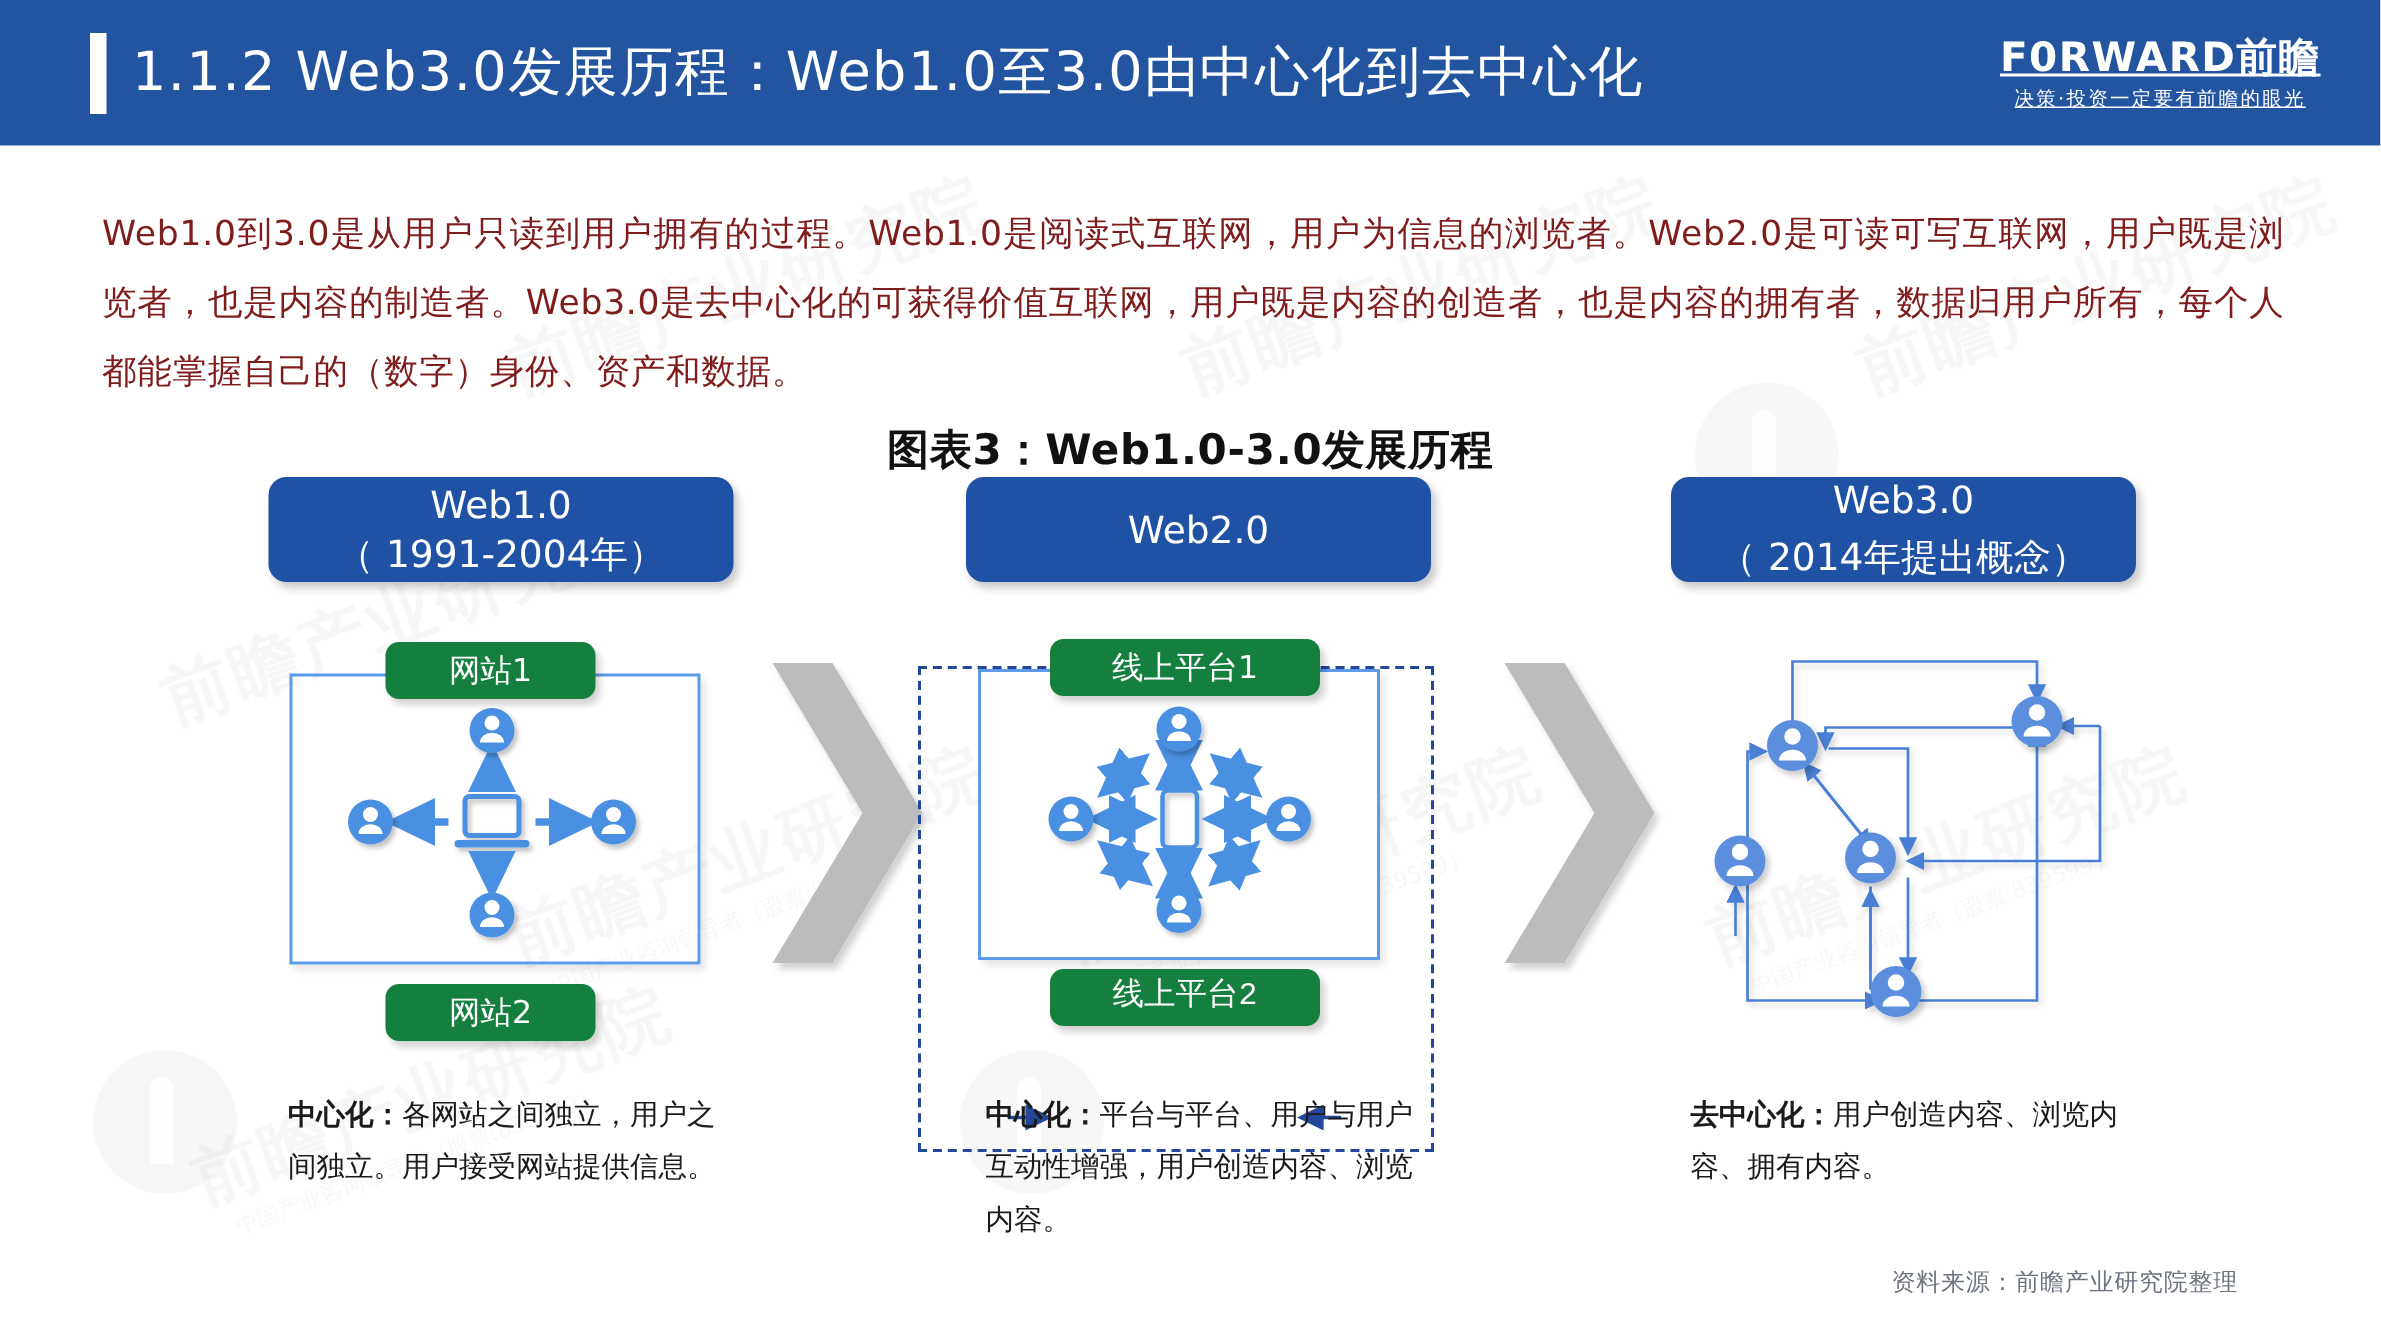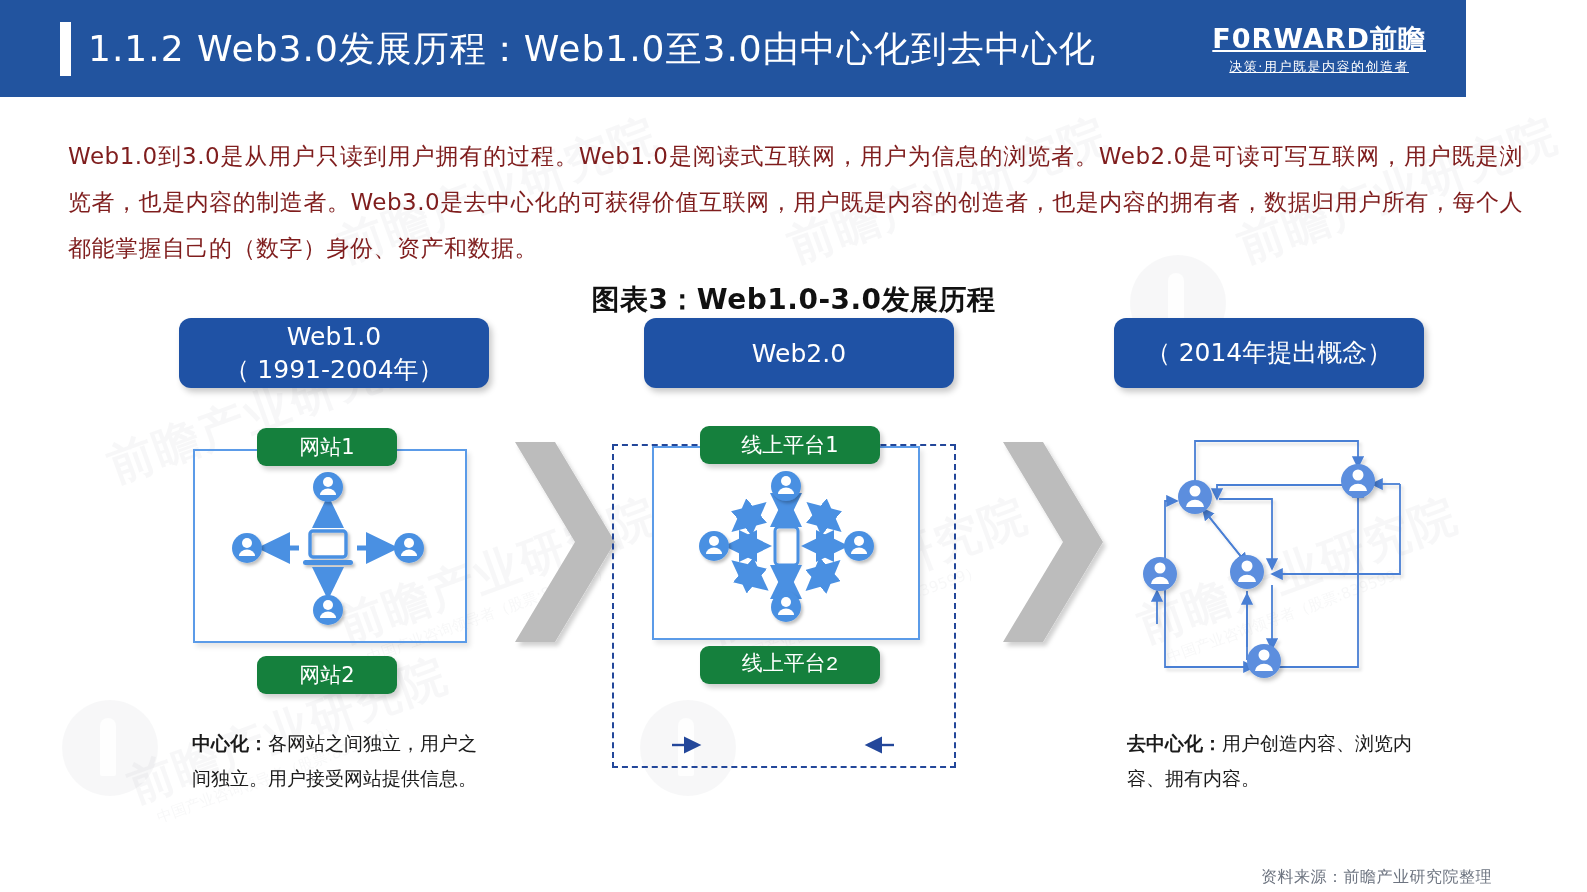--- a/index.html
+++ b/index.html
@@ -14,21 +14,21 @@
   .wm-layer{position:absolute;inset:0;pointer-events:none;z-index:0;overflow:hidden;}
   .wm{position:absolute;opacity:.055;color:#7a7f88;user-select:none;white-space:nowrap;}
   .wm-text{font-size:46px;font-weight:700;transform:rotate(-20deg);letter-spacing:2px;}
   .wm-sub{font-size:15px;font-weight:400;}
   .wm-circle{width:96px;height:96px;border-radius:50%;background:#9aa0a8;opacity:.07;position:absolute;}
   .wm-circle::after{content:"";position:absolute;left:38px;top:18px;width:16px;height:58px;
     background:#fff;border-radius:8px 8px 2px 2px;opacity:.9;}
 
   
   .header{
-    position:absolute;left:0;top:0;width:1466px;height:97px;
+    position:absolute;left:0;top:0;width:1587px;height:97px;
     background:#22549f;z-index:5;
   }
   .header-accent{
     position:absolute;left:60px;top:22px;width:11px;height:54px;background:#ffffff;
   }
   .header-title{
     position:absolute;left:88px;top:23px;
     color:#ffffff;font-size:36px;line-height:52px;letter-spacing:1px;
     font-family:"DejaVu Sans","Liberation Sans",sans-serif;white-space:nowrap;
   }
@@ -94,21 +94,21 @@
   .cap2{left:633px;top:408px;}
   .cap3{left:1103px;top:408px;}
 
   
   .chev{position:absolute;top:120px;}
   .chev1{left:487px;}
   .chev2{left:975px;}
 
   
   .source{
-    position:absolute;right:95px;top:867px;font-size:16px;color:#6d7480;z-index:3;
+    position:absolute;right:95px;top:845px;font-size:16px;color:#6d7480;z-index:3;
     letter-spacing:.5px;
   }
   svg{display:block;overflow:visible;}
 </style>
 </head>
 <body>
 
 <div class="wm-layer">
   <div class="wm-circle" style="left:62px;top:700px;"></div>
   <div class="wm-circle" style="left:640px;top:700px;"></div>
@@ -125,21 +125,21 @@
   <div class="wm wm-text" style="left:780px;top:160px;">前瞻产业研究院</div>
   <div class="wm wm-text" style="left:1230px;top:160px;">前瞻产业研究院</div>
   <div class="wm wm-text" style="left:100px;top:380px;">前瞻产业研究院</div>
 </div>
 
 <div class="header">
   <div class="header-accent"></div>
   <div class="header-title">1.1.2 Web3.0发展历程：Web1.0至3.0由中心化到去中心化</div>
   <div class="logo">
     <div class="logo-main">F0RWARD前瞻</div>
-    <div class="logo-sub">决策·用户既是内容的创造者</div>
+    <div class="logo-sub">决策·投资一定要有前瞻的眼光</div>
   </div>
 </div>
 
 <div class="intro">Web1.0到3.0是从用户只读到用户拥有的过程。Web1.0是阅读式互联网，用户为信息的浏览者。Web2.0是可读可写互联网，用户既是浏览者，也是内容的制造者。Web3.0是去中心化的可获得价值互联网，用户既是内容的创造者，也是内容的拥有者，数据归用户所有，每个人都能掌握自己的（数字）身份、资产和数据。</div>
 
 <div class="fig-title">图表3：Web1.0-3.0发展历程</div>
 
 <div class="stage">
 
   <div class="panel panel1">
@@ -289,20 +289,21 @@
           <feDropShadow dx="3" dy="4" stdDeviation="2" flood-color="#000" flood-opacity="0.18"></feDropShadow>
         </filter>
       </defs>
       <polygon points="4,4 44,4 104,104 44,204 4,204 64,104" fill="#bcbcbc" filter="url(#cs2)"></polygon>
     </svg>
   </div>
 
   <div class="panel panel3">
     <div class="era-box era-overflow">
       <div class="era-inner">
+        <div>Web3.0</div>
         <div>（ 2014年提出概念）</div>
       </div>
     </div>
 
     <div class="diagram">
       <svg width="310" height="255" style="position:absolute;left:-5px;top:-5px;">
         <defs>
           <marker id="ah3" markerWidth="8" markerHeight="8" refX="6" refY="3.4" orient="auto">
             <path d="M0,0 L7,3.4 L0,6.8 z" fill="#4a7fd4"></path>
           </marker>
@@ -373,18 +374,21 @@
           <circle cx="155" cy="236" r="5.5" fill="#fff"></circle>
           <path d="M146,252 a9,7.2 0 0 1 18,0 z" fill="#fff"></path>
         </g>
       </svg>
     </div>
   </div>
 
   <div class="caption cap1">
     <b>中心化：</b><span>各网站之间独立，用户之间独立。用户接受网站提供信息。</span>
   </div>
+  <div class="caption cap2">
+    <b>中心化：</b><span>平台与平台、用户与用户互动性增强，用户创造内容、浏览内容。</span>
+  </div>
   <div class="caption cap3">
     <b>去中心化：</b><span>用户创造内容、浏览内容、拥有内容。</span>
   </div>
 </div>
 
 <div class="source">资料来源：前瞻产业研究院整理</div>
 
 </body></html>

